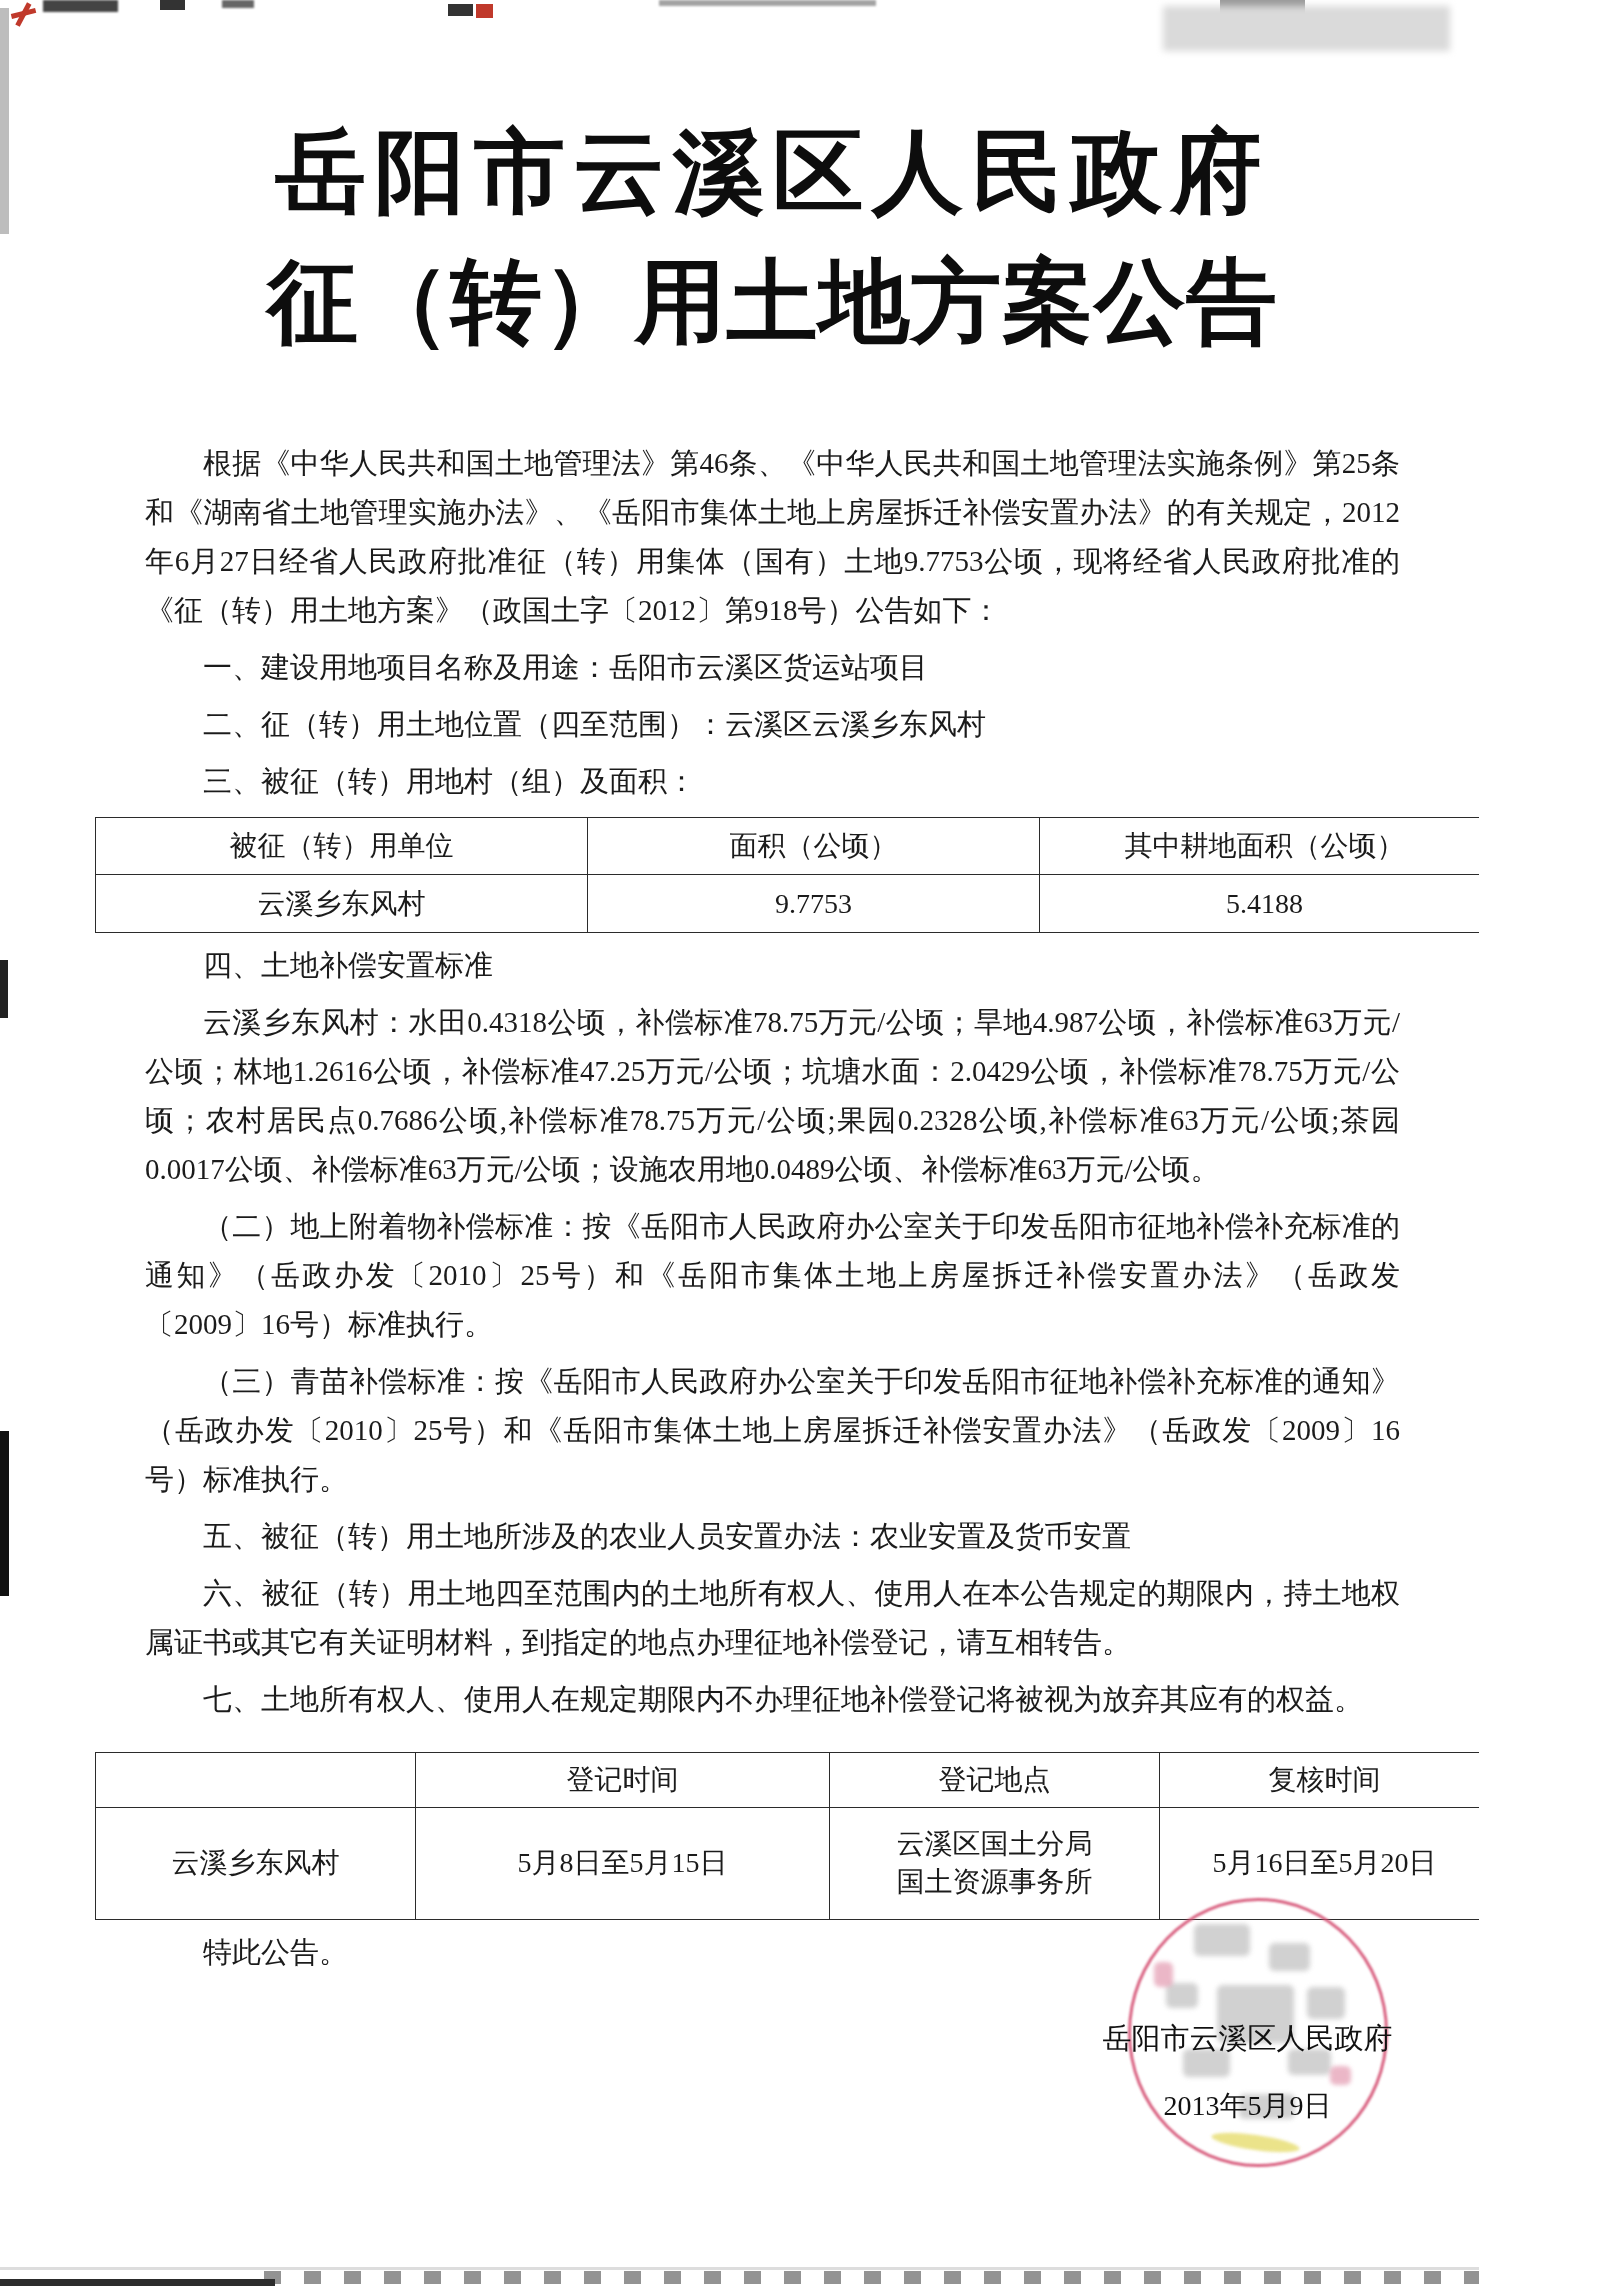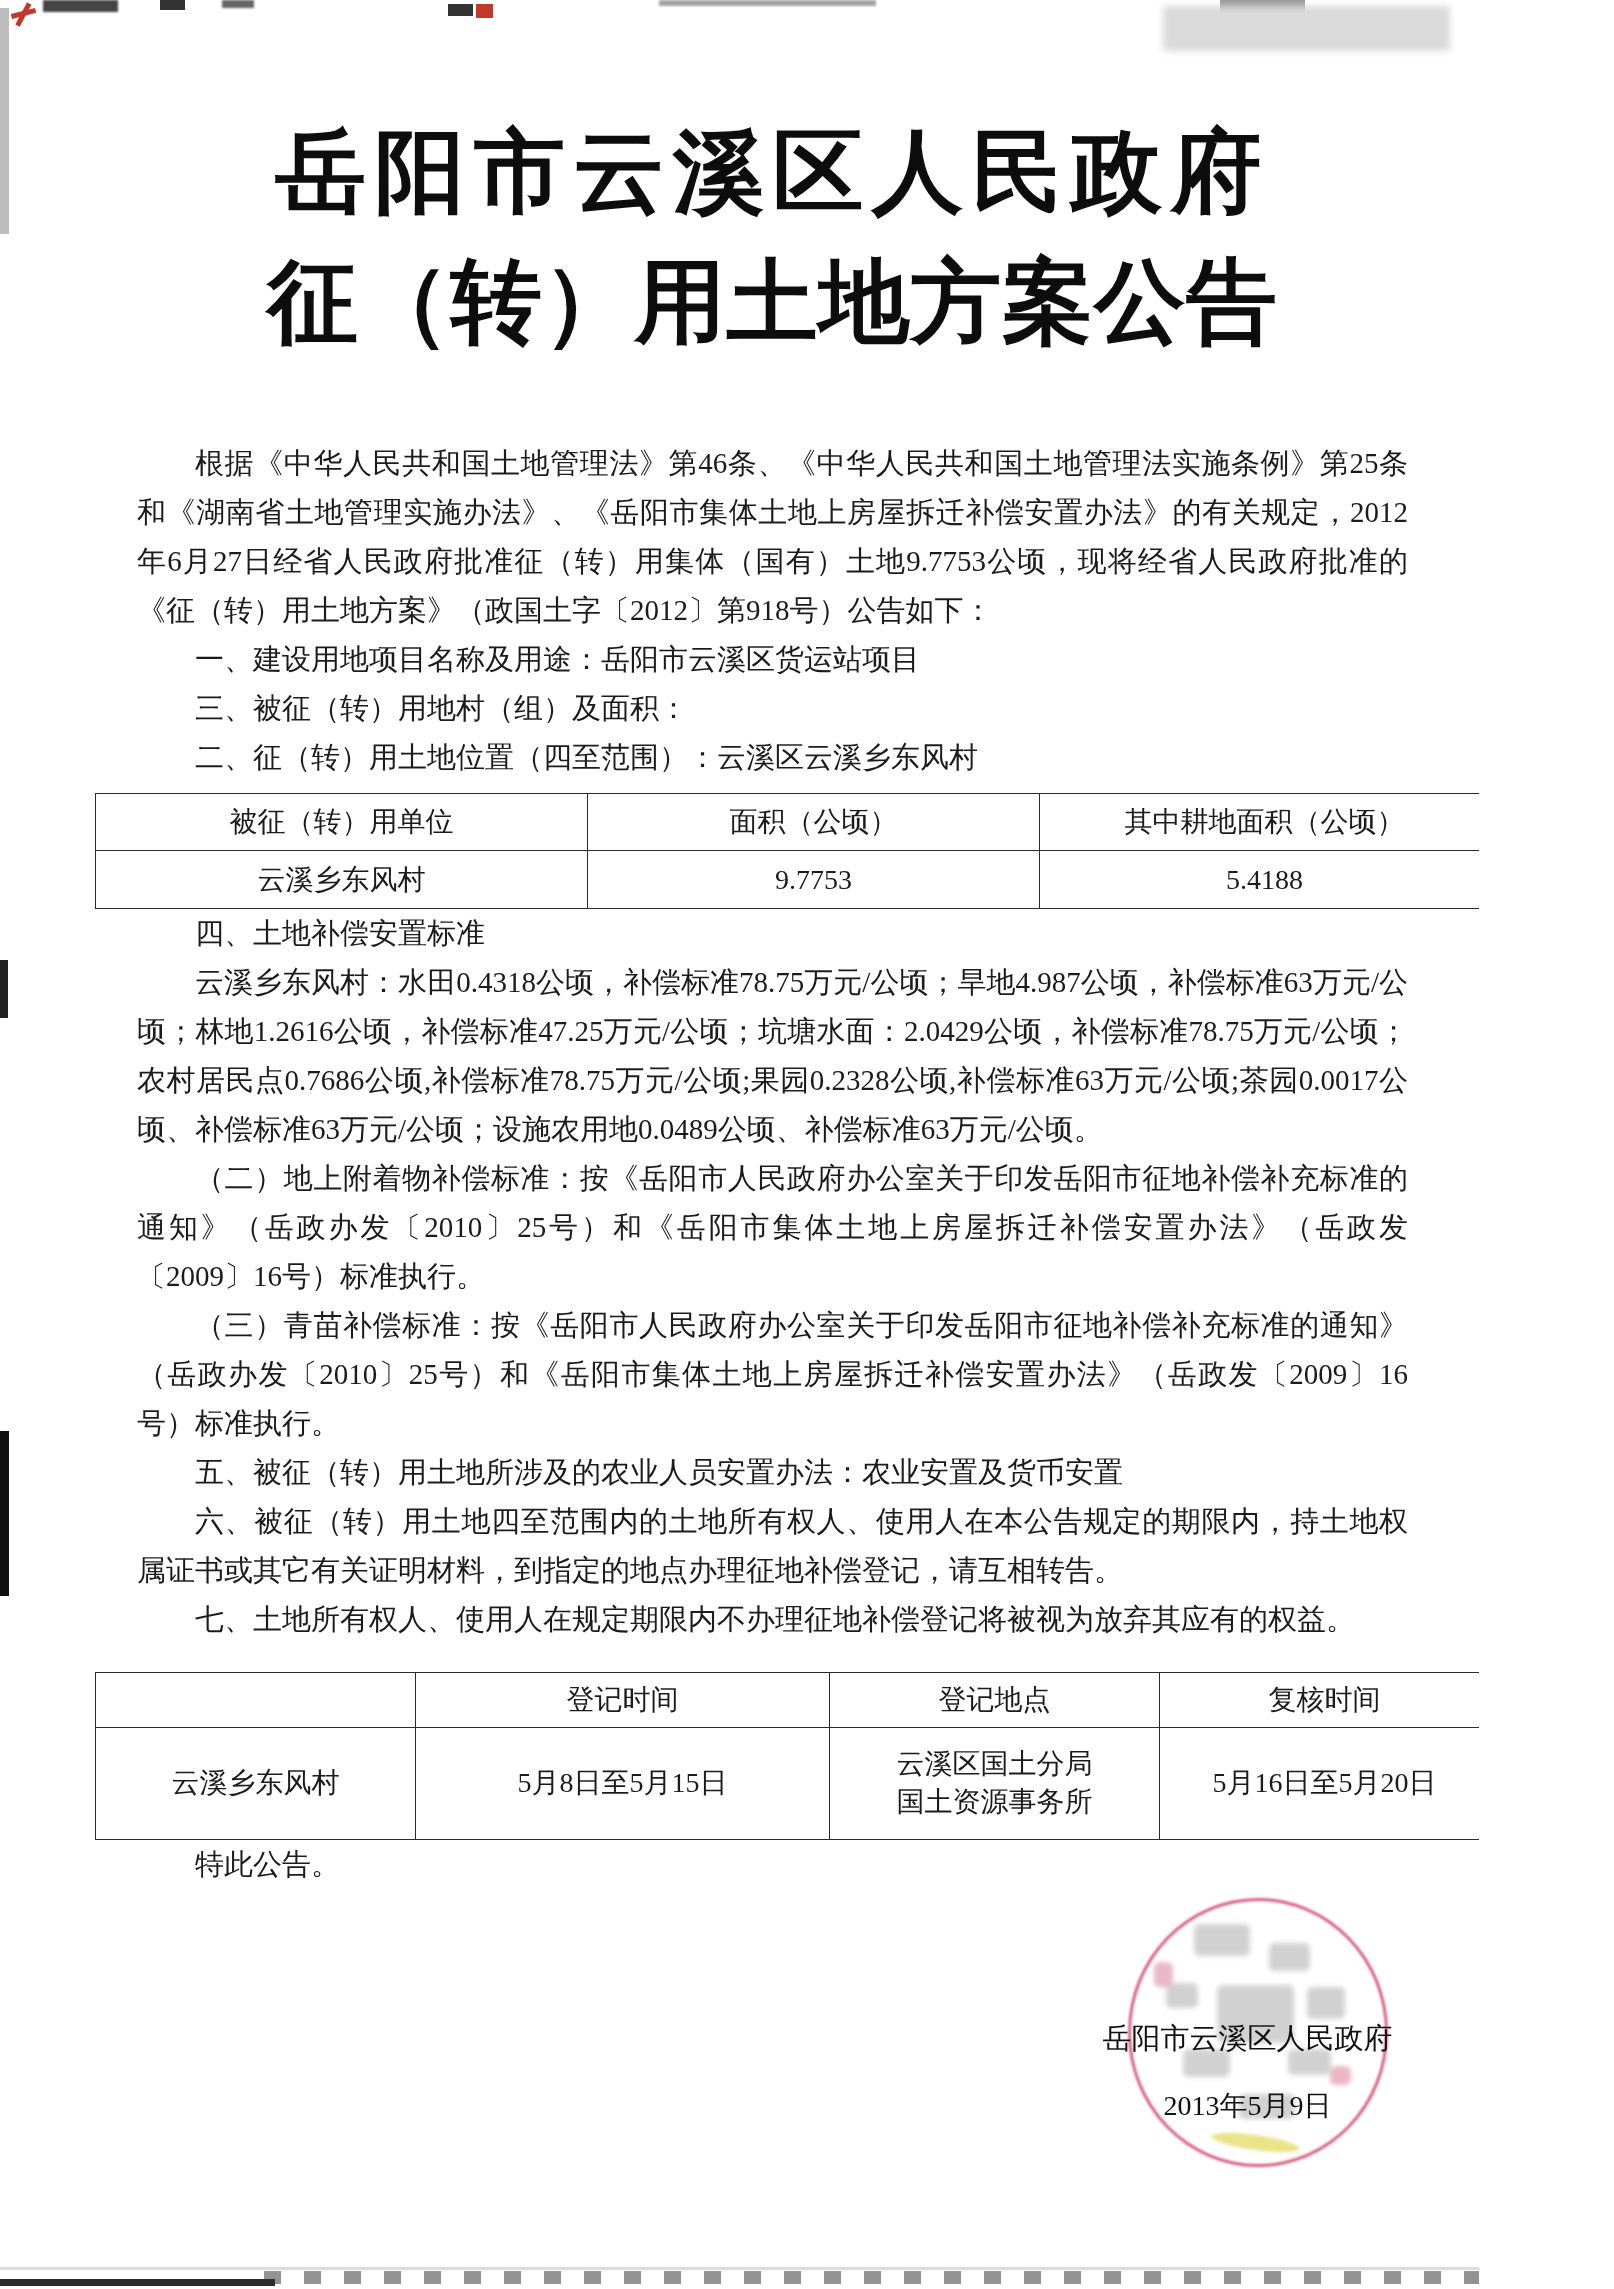--- a/index.html
+++ b/index.html
@@ -26,21 +26,21 @@
   }
   .doc-title .t1{letter-spacing:8.5px;display:block;}
   .doc-title .t2{letter-spacing:0.9px;display:block;}
   .body-text{
     margin-top:71px;
     font-size:29px;
     line-height:49px;
     text-align:justify;
     color:#1b1b1b;
   }
-  .body-text p{margin:0;text-indent:2em;}
+  .body-text p{margin:8px;text-indent:2em;}
   table.doc-table{
     border-collapse:collapse;
     table-layout:fixed;
     width:1394px;
     margin-left:-42px;
     font-size:28px;
     color:#1b1b1b;
   }
   table.doc-table td{
     border:1.9px solid #2b2b2b;
@@ -120,22 +120,22 @@
   <div class="content">
 
     <div class="doc-title">
       <span class="t1">岳阳市云溪区人民政府</span>
       <span class="t2">征（转）用土地方案公告</span>
     </div>
 
     <div class="body-text">
       <p>根据《中华人民共和国土地管理法》第46条、《中华人民共和国土地管理法实施条例》第25条和《湖南省土地管理实施办法》、《岳阳市集体土地上房屋拆迁补偿安置办法》的有关规定，2012年6月27日经省人民政府批准征（转）用集体（国有）土地9.7753公顷，现将经省人民政府批准的《征（转）用土地方案》（政国土字〔2012〕第918号）公告如下：</p>
       <p>一、建设用地项目名称及用途：岳阳市云溪区货运站项目</p>
+      <p>二、征（转）用土地位置（四至范围）：云溪区云溪乡东风村</p>
       <p>三、被征（转）用地村（组）及面积：</p>
-      <p>二、征（转）用土地位置（四至范围）：云溪区云溪乡东风村</p>
 
       <table class="doc-table t1">
         <colgroup>
             <col style="width:492px">
             <col style="width:452px">
             <col style="width:450px">
           </colgroup>
         <tbody>
             <tr>
           <td>被征（转）用单位</td>

